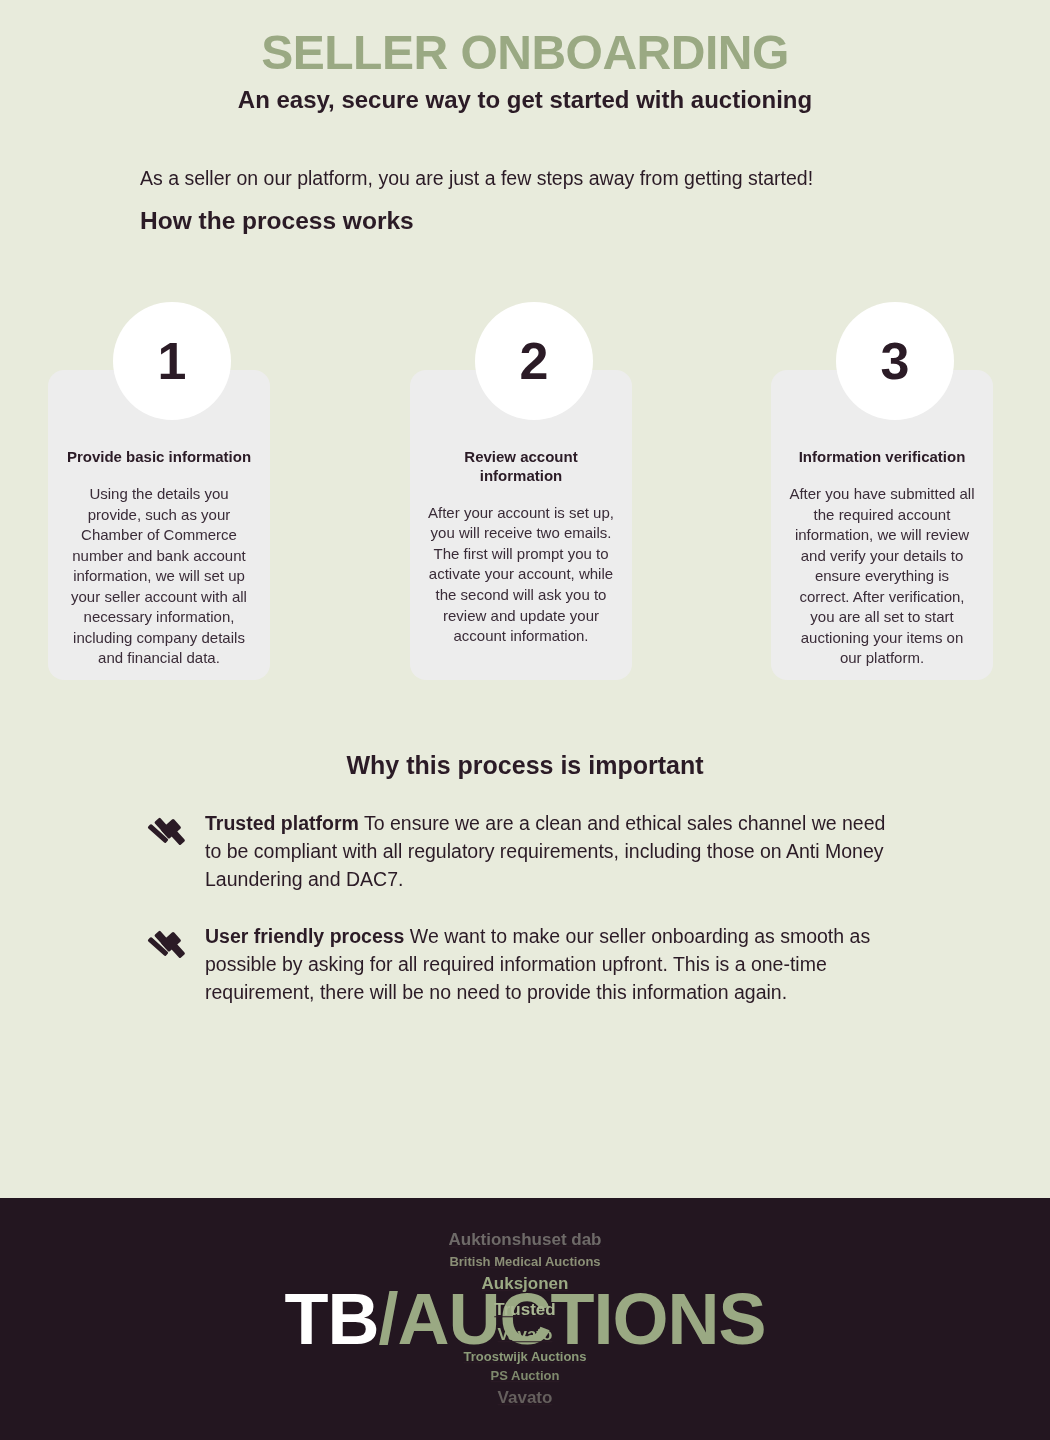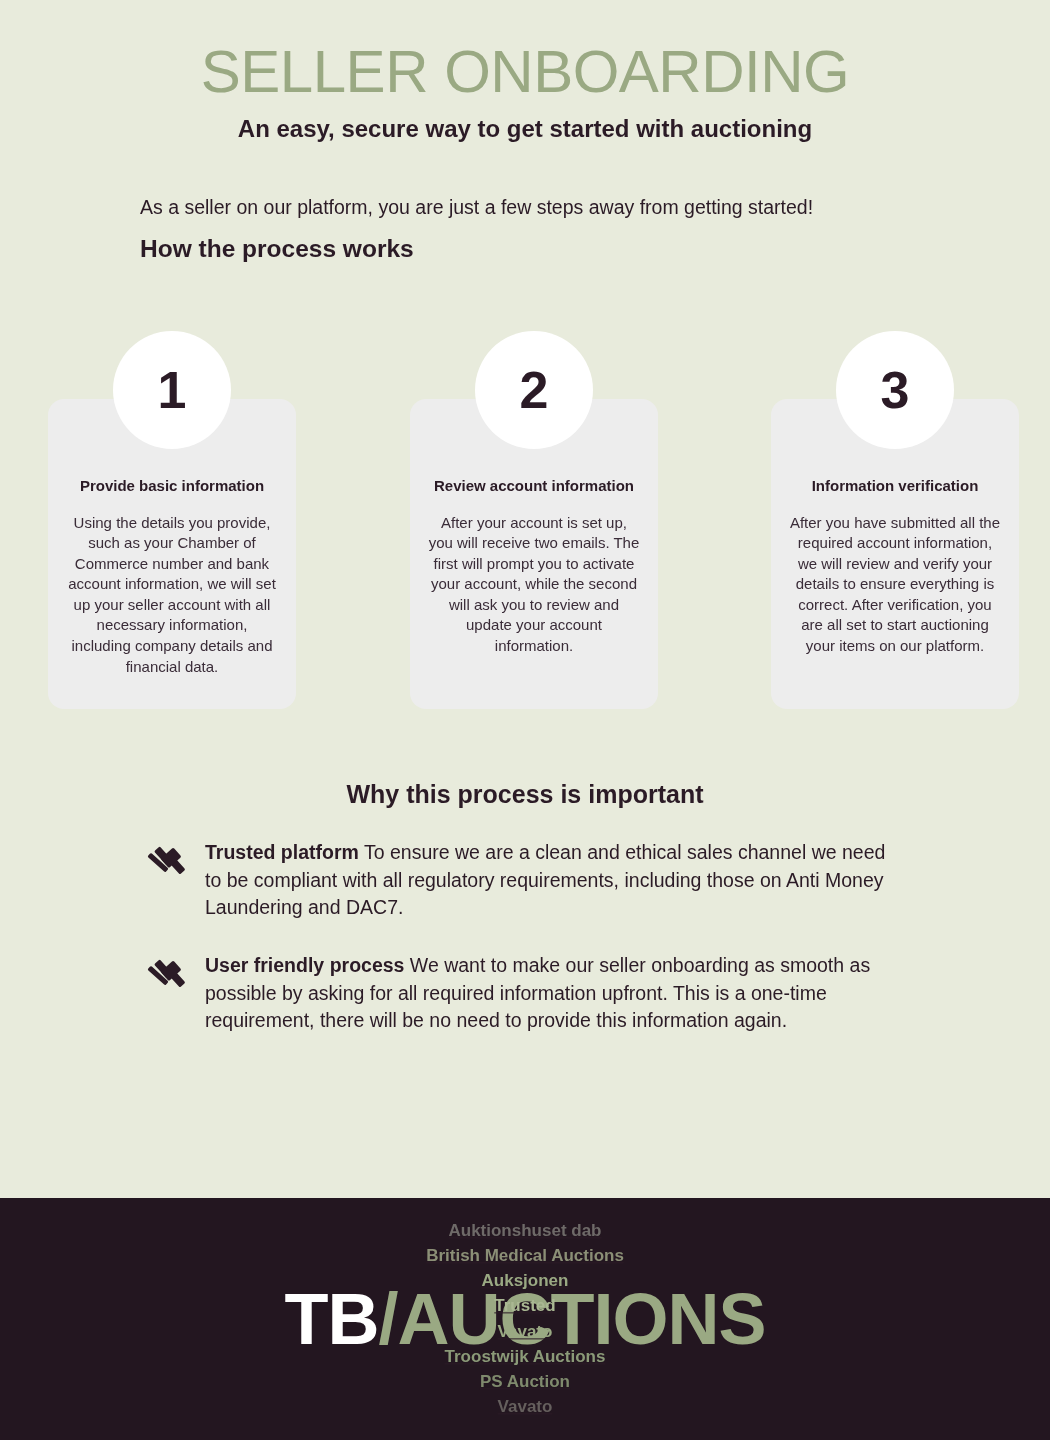--- a/index.html
+++ b/index.html
@@ -15,26 +15,26 @@
     overflow: hidden;
     position: relative;
   }
 
   
   .page-header {
     text-align: center;
     padding-top: 28px;
   }
   .main-title {
-    font-size: 60px;
-    font-weight: 400;
+    font-size: 48px;
+    font-weight: 700;
     letter-spacing: -0.5px;
     color: #9aa983;
     line-height: 1.05;
-    margin: 12px;
+    margin: 0;
     text-transform: uppercase;
   }
   .sub-title {
     font-size: 24px;
     font-weight: 700;
     color: #2b1b26;
     margin: 8px 0 0 0;
     line-height: 1.2;
   }
 
@@ -68,21 +68,21 @@
     width: 248px;
   }
   .step-1 { left: 48px; }
   .step-2 { left: 410px; }
   .step-3 { left: 771px; }
 
   .step-card {
     position: absolute;
     top: 68px;
     left: 0;
-    width: 248px;
+    width: 222px;
     height: 310px;
     background: #ededed;
     border-radius: 16px;
     box-sizing: border-box;
     padding: 78px 18px 16px 18px;
     text-align: center;
   }
   .step-badge {
     position: absolute;
     top: 0;
@@ -191,21 +191,21 @@
     text-decoration: underline;
   }
   .brand-item {
     font-weight: 700;
     line-height: 1.48;
     white-space: nowrap;
   }
 
   
   .bs-0 { font-size: 17px; }
-  .bs-1 { font-size: 17px; }
+  .bs-1 { font-size: 13px; }
   .bs-2 { font-size: 17px; }
   .bs-3 { font-size: 17px; }
 </style>
 </head>
 <body>
 
 <div class="page-header">
   <h1 class="main-title">SELLER ONBOARDING</h1>
   <h2 class="sub-title">An easy, secure way to get started with auctioning</h2>
 </div>

